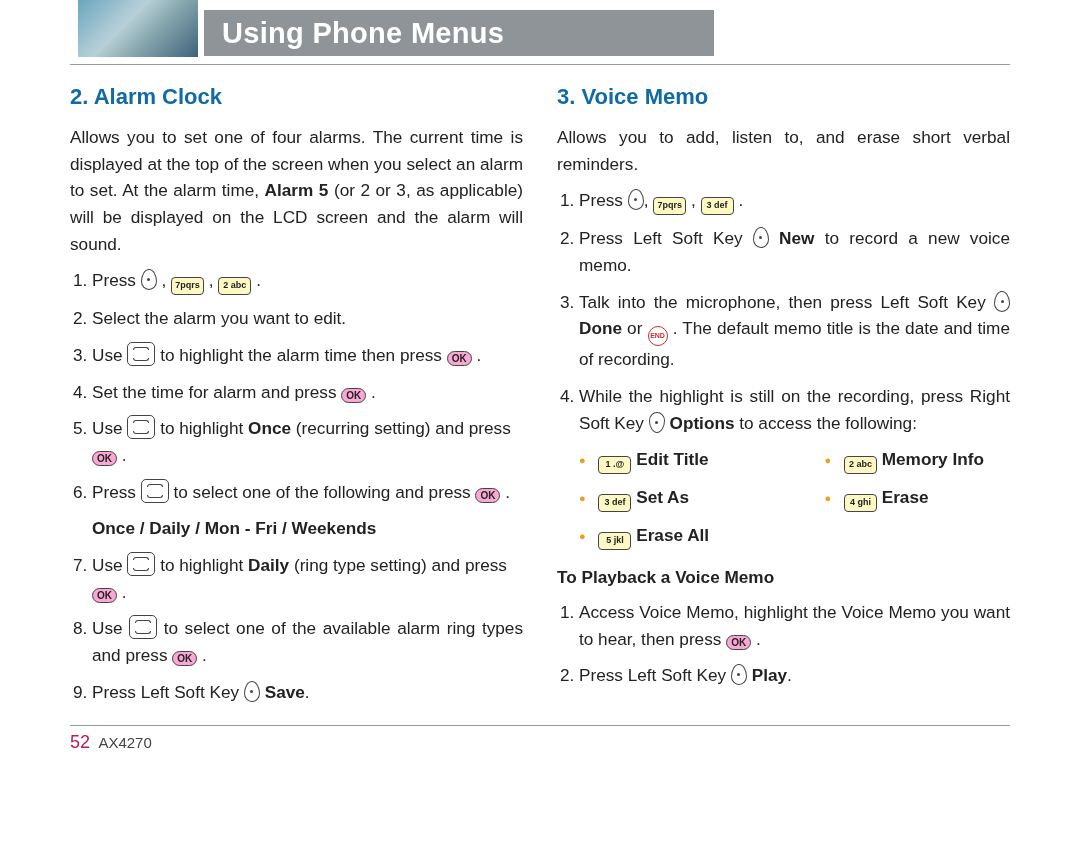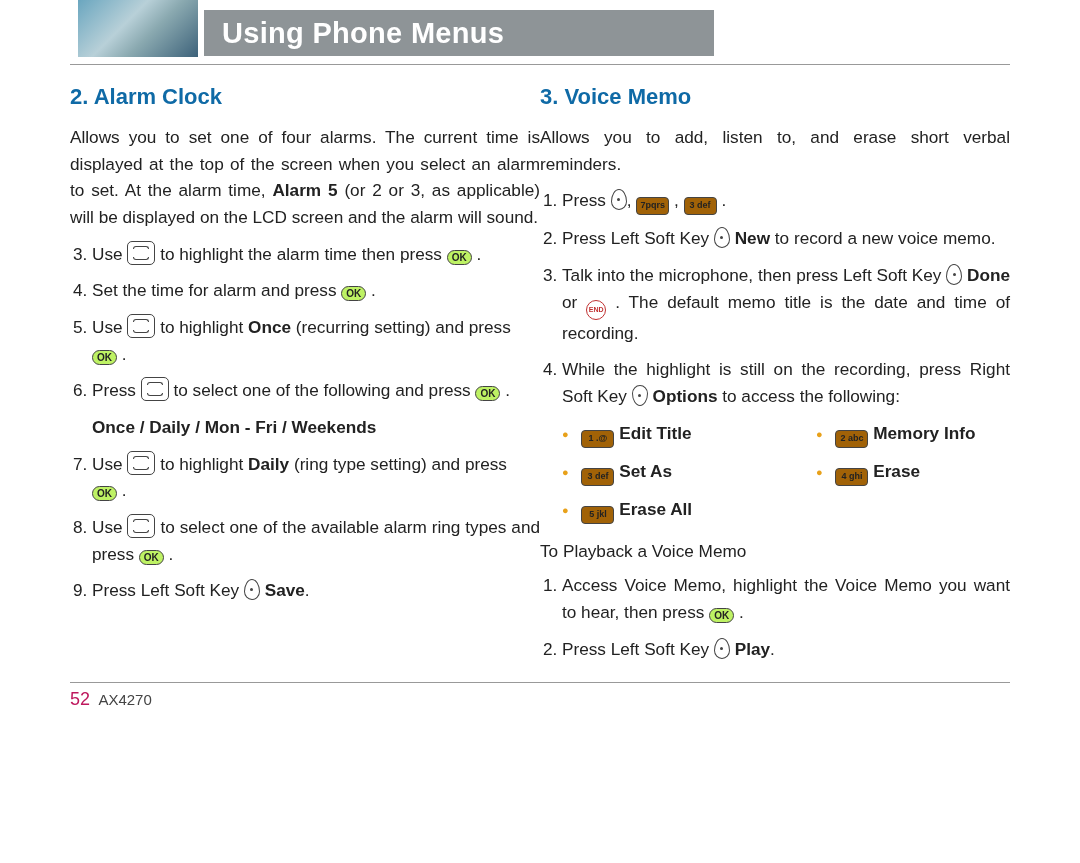--- a/index.html
+++ b/index.html
@@ -41,20 +41,21 @@
     font-size: 29px;
     font-weight: bold;
     display: flex;
     align-items: center;
     padding-left: 18px;
     box-sizing: border-box;
     letter-spacing: 0.3px;
   }
   .columns {
     display: flex;
+    gap: 34px;
   }
   .col {
     flex: 1;
     font-size: 17.2px;
     line-height: 1.55;
     color: #222;
   }
   h2.section {
     color: #0f6aa6;
     font-size: 22px;
@@ -72,21 +73,21 @@
     min-width: 27px;
     height: 16px;
     border: 1.2px solid #444;
     border-radius: 4px;
     font-size: 9px;
     font-weight: bold;
     line-height: 15px;
     text-align: center;
     vertical-align: -2px;
     padding: 0 2px;
-    background: #a16207;
+    background: #fef9c3;
     color: #222;
   }
   .teardrop {
     display: inline-block;
     width: 14px;
     height: 19px;
     vertical-align: -4px;
     border: 1.2px solid #444;
     border-radius: 50% 50% 50% 50% / 60% 60% 40% 40%;
     position: relative;
@@ -127,21 +128,21 @@
   }
   .ok-key {
     display:inline-block;
     border: 1.2px solid #444;
     border-radius: 10px;
     font-size: 10px;
     line-height: 12px;
     padding: 1px 4px 0 4px;
     vertical-align: -1px;
     font-weight: bold;
-    background:#bef264;
+    background:#f9a8d4;
   }
   .end-key {
     display:inline-block;
     width:18px; height:18px;
     border: 1.2px solid #c03030;
     border-radius:50%;
     vertical-align:-4px;
     position:relative;
     color:#c03030;
     font-size:7px;
@@ -172,21 +173,21 @@
     background: #999;
     margin-top: 10px;
   }
   .footer {
     font-size: 15px;
     color: #444;
     padding-top: 6px;
   }
   .footer .pn { font-size:18px; color:#be185d; }
   .subhead {
-    font-weight: normal;
+    font-weight: bold;
     margin: 8px 0 8px 0;
   }
 </style>
 </head>
 <body>
 
 <div class="page">
   <div class="header">
     <div class="header-img"></div>
     <div class="title-bar">Using Phone Menus</div>
@@ -195,20 +196,29 @@
 
   <div class="columns">
 
     <div class="col">
       <h2 class="section">2. Alarm Clock</h2>
       <p>
         <span>Allows you to set one of four alarms. The current time is displayed at the top of the screen when you select an alarm to set. At the alarm time, </span>
         <span class="bold">Alarm 5</span>
         <span> (or 2 or 3, as applicable) will be displayed on the LCD screen and the alarm will sound.</span>
       </p>
+      <ol>
+        <li>
+          <span>Press </span>
+          <span class="teardrop"></span> ,
+          <span class="icon-key">7pqrs</span> ,
+          <span class="icon-key">2 abc</span> .
+        </li>
+        <li>Select the alarm you want to edit.</li>
+      </ol>
       <ol start="3">
         <li>
           <span>Use </span>
           <span class="navsq"></span>
           <span> to highlight the alarm time then press </span>
           <span class="ok-key">OK</span> .
         </li>
         <li>
           <span>Set the time for alarm and press </span>
           <span class="ok-key">OK</span> .

